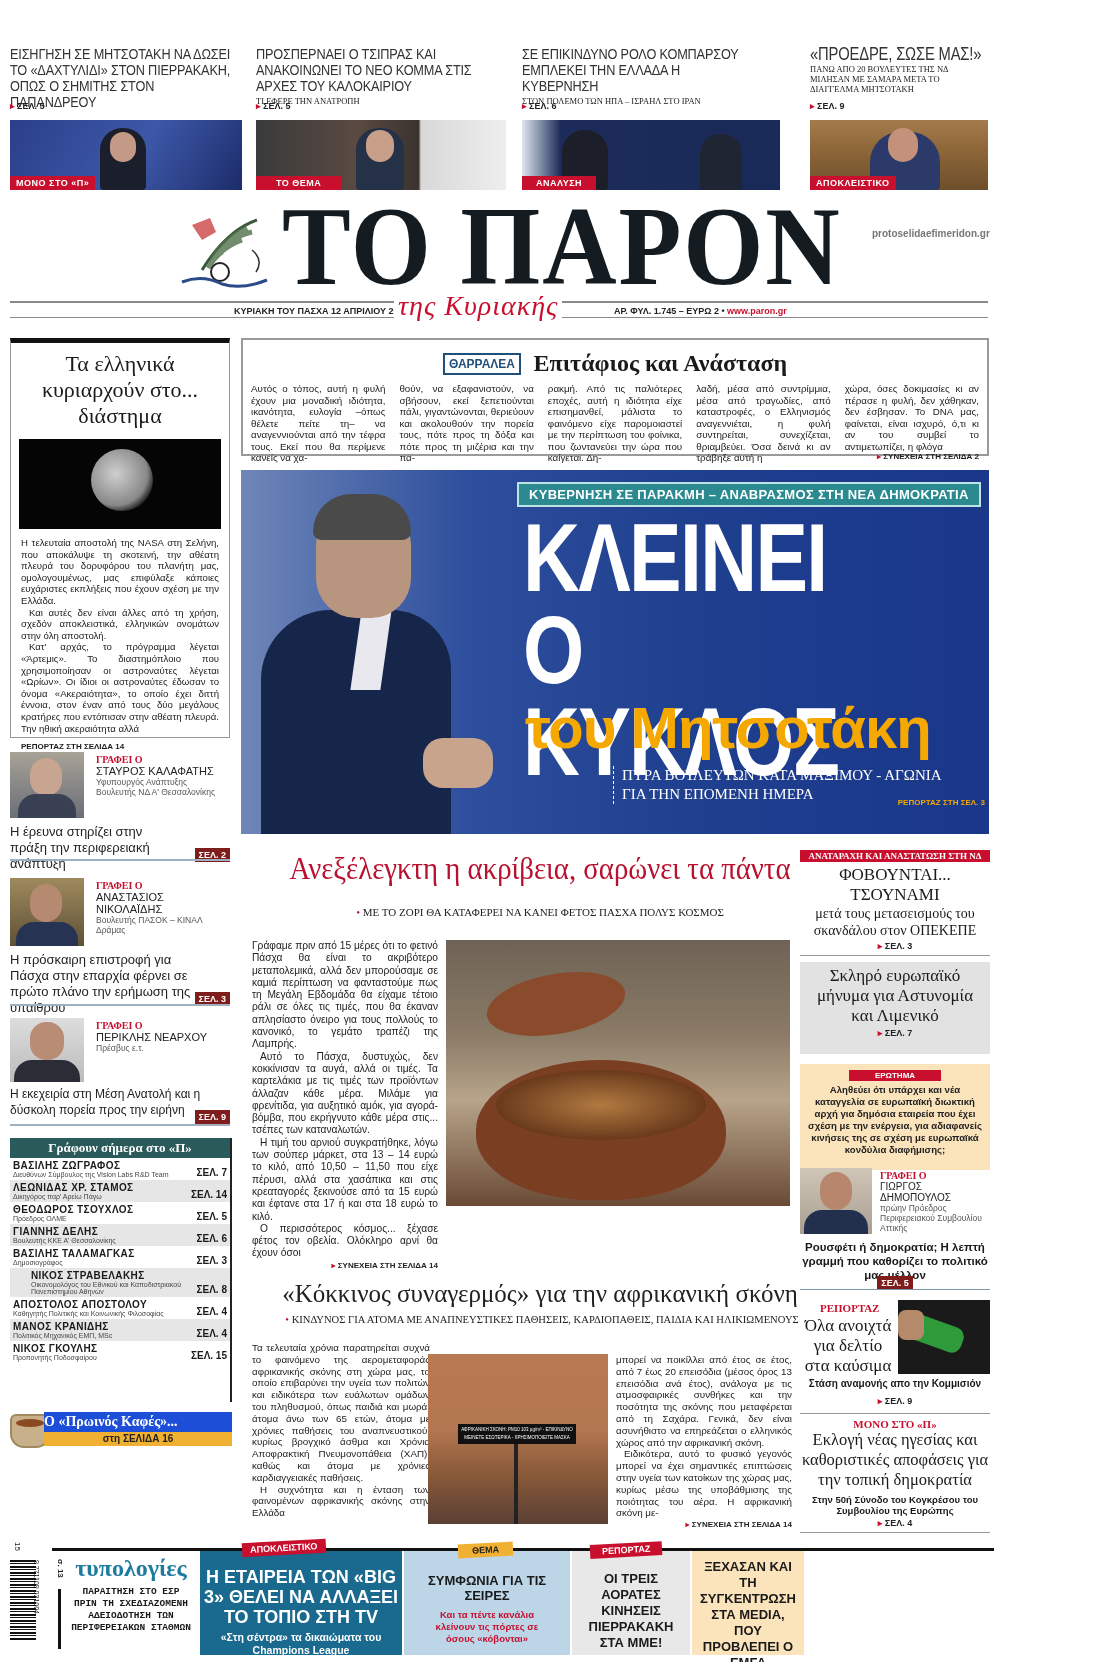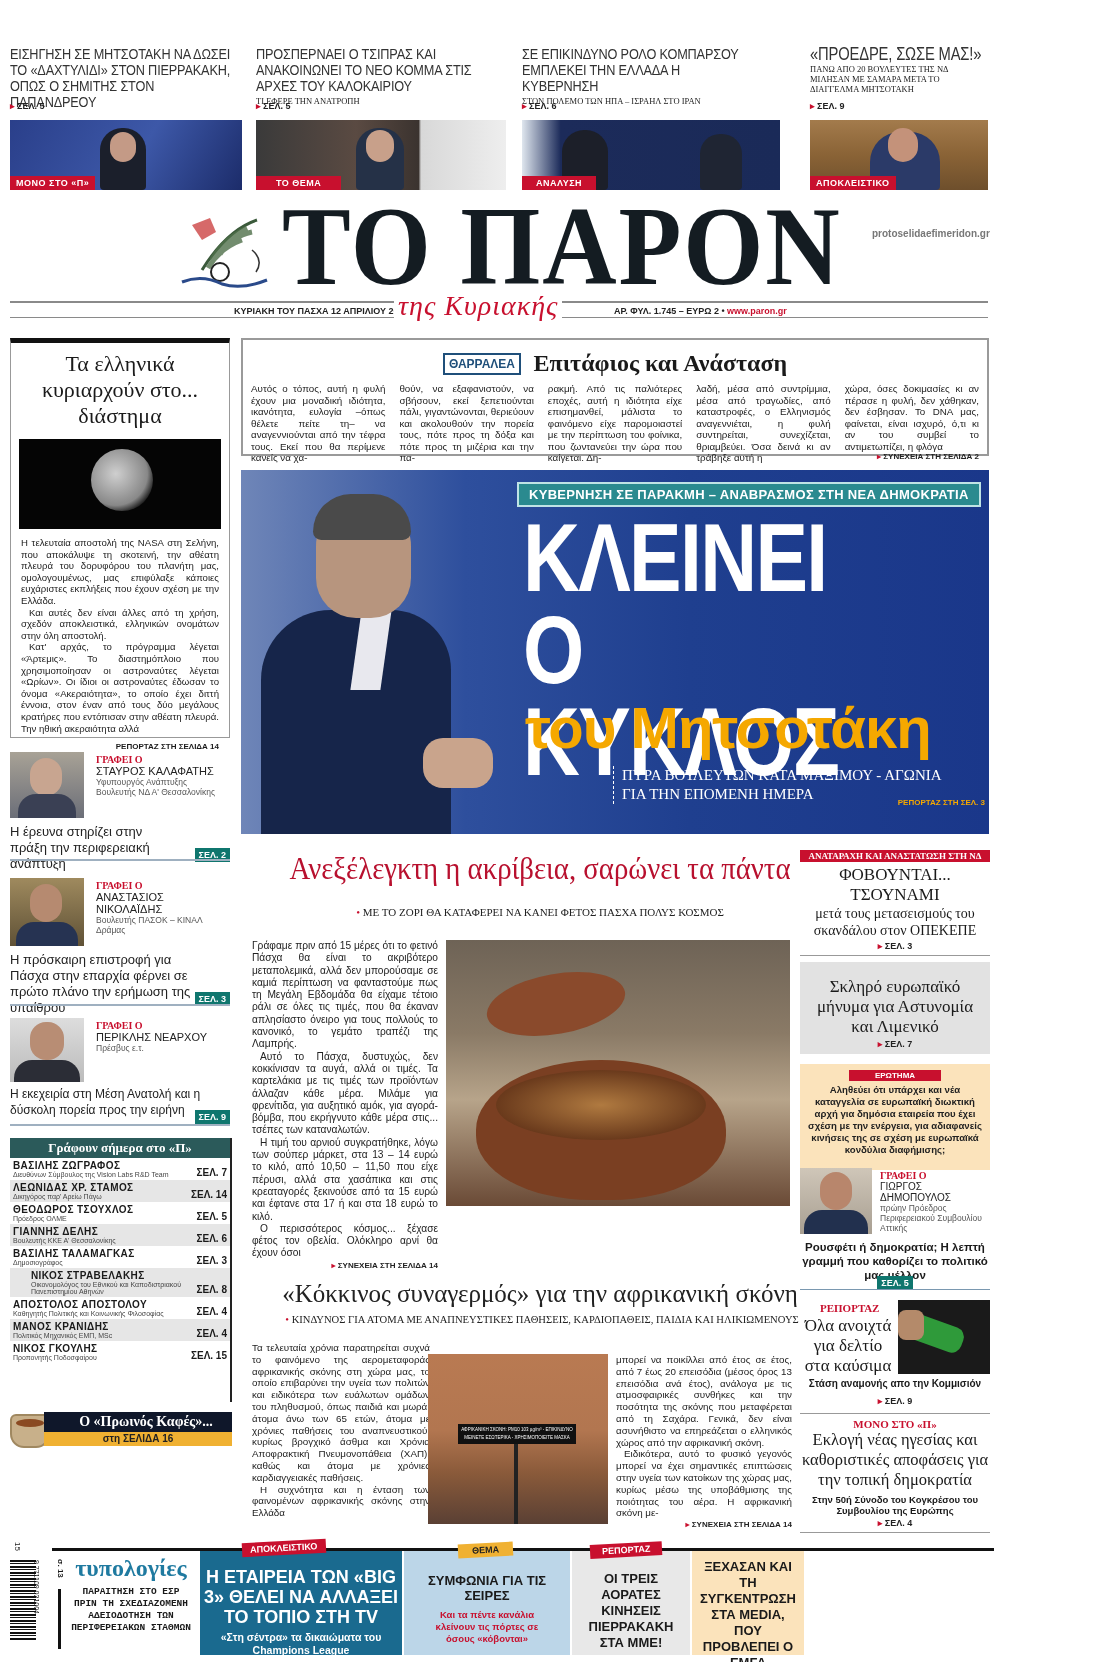--- a/index.html
+++ b/index.html
@@ -3,21 +3,21 @@
 <meta charset="utf-8">
 <style>
   * { box-sizing: border-box; margin: 0; padding: 0; }
   html, body { width: 1100px; height: 1662px; background: #fff; overflow: hidden; }
   body { position: relative; font-family: "Liberation Sans", sans-serif; color: #1a1a1a; }
   .abs { position: absolute; }
   .serif { font-family: "Liberation Serif", serif; }
   .sel { font-size: 9px; font-weight: bold; color: #222; }
   .sel::before { content: "▸ "; color: #c8102e; }
   .tag-red { background: #c8102e; color: #fff; font-weight: bold; font-size: 9px; padding: 2px 6px; letter-spacing: .5px; }
-  .redbox { background: #0f766e; color: #fff; font-weight: bold; font-size: 9px; padding: 2px 4px; }
+  .redbox { background: #7f1d1d; color: #fff; font-weight: bold; font-size: 9px; padding: 2px 4px; }
   .col-text { font-size: 10.6px; line-height: 13px; text-align: justify; color: #222; }
   .photo { background: #444; overflow: hidden; }
   .hr { border-top: 1px solid #9aa3ad; }
 
   
   .teaser h2 { font-size: 15.5px; line-height: 16px; font-weight: normal; color: #333; letter-spacing: -.2px; text-transform: uppercase; transform: scaleX(.82); transform-origin: left; white-space: nowrap; }
   .teaser .sub { font-family: "Liberation Serif", serif; font-size: 8.5px; color: #222; margin-top: 2px; text-transform: uppercase; line-height: 10px; }
   .teaser .pimg { position: absolute; left: 0; right: 0; bottom: 0; height: 70px; }
   .teaser .pimg .tag-red { position: absolute; left: 0; bottom: 0; }
 
@@ -108,21 +108,21 @@
 <div class="abs" style="left:10px;top:338px;width:220px;height:400px;border:1px solid #999;border-top:5px solid #111;padding:8px 10px;">
   <div class="serif" style="font-size:22px;line-height:26px;text-align:center;padding:0 14px;">Τα ελληνικά κυριαρχούν στο... διάστημα</div>
   <div class="photo" style="height:90px;margin:10px -2px 8px;background:#050505;position:relative;">
     <div style="position:absolute;left:72px;top:10px;width:62px;height:62px;border-radius:50%;background:radial-gradient(circle at 40% 40%,#cfcfcf,#888 60%,#222 75%);"></div>
   </div>
   <div class="col-text" style="font-size:9.6px;line-height:11.6px;">
     <p>Η τελευταία αποστολή της NASA στη Σελήνη, που αποκάλυψε τη σκοτεινή, την αθέατη πλευρά του δορυφόρου του πλανήτη μας, ομολογουμένως, μας επιφύλαξε κάποιες ευχάριστες εκπλήξεις που έχουν σχέση με την Ελλάδα.</p>
     <p style="text-indent:8px;">Και αυτές δεν είναι άλλες από τη χρήση, σχεδόν αποκλειστικά, ελληνικών ονομάτων στην όλη αποστολή.</p>
     <p style="text-indent:8px;">Κατ' αρχάς, το πρόγραμμα λέγεται «Άρτεμις». Το διαστημόπλοιο που χρησιμοποίησαν οι αστροναύτες λέγεται «Ωρίων». Οι ίδιοι οι αστροναύτες έδωσαν το όνομα «Ακεραιότητα», το οποίο έχει διττή έννοια, στον έναν από τους δύο μεγάλους κρατήρες που εντόπισαν στην αθέατη πλευρά. Την ηθική ακεραιότητα αλλά</p>
   </div>
-  <div style="text-align:right;font-size:8px;font-weight:bold;margin-top:8px;">ΡΕΠΟΡΤΑΖ ΣΤΗ ΣΕΛΙΔΑ 14</div>
+  <div style="font-size:8px;font-weight:bold;margin-top:8px;">ΡΕΠΟΡΤΑΖ ΣΤΗ ΣΕΛΙΔΑ 14</div>
 </div>
 
 <div class="abs" style="left:241px;top:338px;width:748px;height:118px;border:2px solid #9a9a9a;padding:10px 8px 4px;">
   <div style="text-align:center;">
     <span style="display:inline-block;border:2px solid #1f4f7a;color:#1f4f7a;font-weight:bold;font-size:12px;padding:2px 4px;vertical-align:middle;">ΘΑΡΡΑΛΕΑ</span>
     <span class="serif" style="font-size:24px;font-weight:bold;margin-left:8px;vertical-align:middle;">Επιτάφιος και Ανάσταση</span>
   </div>
   <div style="display:flex;gap:14px;margin-top:6px;">
     <p class="col-text" style="flex:1;font-size:9.8px;line-height:11.5px;">Αυτός ο τόπος, αυτή η φυλή έχουν μια μοναδική ιδιότητα, ικανότητα, ευλογία –όπως θέλετε πείτε τη– να αναγεννιούνται από την τέφρα τους. Εκεί που θα περίμενε κανείς να χα-</p>
     <p class="col-text" style="flex:1;font-size:9.8px;line-height:11.5px;">θούν, να εξαφανιστούν, να σβήσουν, εκεί ξεπετιούνται πάλι, γιγαντώνονται, θεριεύουν και ακολουθούν την πορεία τους, πότε προς τη δόξα και πότε προς τη μιζέρια και την πα-</p>
@@ -267,21 +267,21 @@
         </div>
         <div class="pg">ΣΕΛ. 15</div>
       </div>
   </div>
 </div>
 
 <div class="abs" style="left:10px;top:1410px;width:222px;height:40px;">
   <div style="position:absolute;left:0;top:4px;width:40px;height:34px;border-radius:6px 6px 14px 14px;background:#c8b08a;border:2px solid #a08860;">
     <div style="position:absolute;left:4px;top:3px;width:28px;height:8px;border-radius:50%;background:#8a4a22;"></div>
   </div>
-  <div class="serif" style="position:absolute;left:34px;right:0;top:2px;height:20px;background:#0f172a;color:#fff;text-align:center;font-size:14px;font-weight:bold;line-height:20px;padding-left:16px;">Ο «Πρωινός Καφές»...</div>
+  <div class="serif" style="position:absolute;left:34px;right:0;top:2px;height:20px;background:#1d4ed8;color:#fff;font-size:14px;font-weight:bold;line-height:20px;">Ο «Πρωινός Καφές»...</div>
   <div style="position:absolute;left:34px;right:0;top:22px;height:14px;background:#f0b132;color:#222;text-align:center;font-size:10px;font-weight:bold;line-height:14px;">στη ΣΕΛΙΔΑ 16</div>
 </div>
 
 <div class="abs serif" style="left:252px;top:850px;width:576px;text-align:center;font-size:32px;color:#b8102e;transform:scaleX(.9);transform-origin:center;white-space:nowrap;">Ανεξέλεγκτη η ακρίβεια, σαρώνει τα πάντα</div>
 <div class="abs serif" style="left:252px;top:906px;width:576px;text-align:center;font-size:11px;color:#222;">
   <span style="color:#c8102e;">• </span><span>ΜΕ ΤΟ ΖΟΡΙ ΘΑ ΚΑΤΑΦΕΡΕΙ ΝΑ ΚΑΝΕΙ ΦΕΤΟΣ ΠΑΣΧΑ ΠΟΛΥΣ ΚΟΣΜΟΣ</span>
 </div>
 <div class="abs col-text" style="left:252px;top:940px;width:186px;font-size:10.2px;line-height:12.3px;">
   <p>Γράφαμε πριν από 15 μέρες ότι το φετινό Πάσχα θα είναι το ακριβότερο μεταπολεμικά, αλλά δεν μπορούσαμε σε καμιά περίπτωση να φανταστούμε πως τη Μεγάλη Εβδομάδα θα είχαμε τέτοιο ράλι σε όλες τις τιμές, που θα έκαναν απλησίαστο όνειρο για τους πολλούς το κανονικό, το γεμάτο τραπέζι της Λαμπρής.</p>
   <p style="text-indent:8px;">Αυτό το Πάσχα, δυστυχώς, δεν κοκκίνισαν τα αυγά, αλλά οι τιμές. Τα καρτελάκια με τις τιμές των προϊόντων άλλαζαν κάθε μέρα. Μιλάμε για φρενίτιδα, για αυξητικό αμόκ, για αγορά-βόμβα, που εκρήγνυτο κάθε μέρα στις... τσέπες των καταναλωτών.</p>
@@ -317,21 +317,21 @@
 </div>
 
 <div class="abs" style="left:800px;top:850px;width:190px;height:104px;text-align:center;">
   <div class="serif" style="background:#c8102e;color:#fff;font-size:9px;font-weight:bold;padding:1px 0;">ΑΝΑΤΑΡΑΧΗ ΚΑΙ ΑΝΑΣΤΑΤΩΣΗ ΣΤΗ ΝΔ</div>
   <div class="serif" style="font-size:17px;margin-top:3px;">ΦΟΒΟΥΝΤΑΙ... ΤΣΟΥΝΑΜΙ</div>
   <div class="serif" style="font-size:14px;line-height:17px;">μετά τους μετασεισμούς του σκανδάλου στον ΟΠΕΚΕΠΕ</div>
   <div class="sel" style="margin-top:2px;">ΣΕΛ. 3</div>
   <div style="border-top:1px solid #999;margin-top:4px;"></div>
 </div>
 
-<div class="abs" style="left:800px;top:962px;width:190px;height:92px;background:#e2e2e2;text-align:center;padding-top:15px;">
+<div class="abs" style="left:800px;top:962px;width:190px;height:92px;background:#e2e2e2;text-align:center;padding-top:4px;">
   <div class="serif" style="font-size:17px;line-height:20px;padding:0 14px;">Σκληρό ευρωπαϊκό μήνυμα για Αστυνομία και Λιμενικό</div>
   <div class="sel" style="margin-top:2px;">ΣΕΛ. 7</div>
 </div>
 
 <div class="abs" style="left:800px;top:1064px;width:190px;height:106px;background:#fbe3bb;text-align:center;">
   <div style="display:inline-block;background:#c8102e;color:#fff;font-size:8px;font-weight:bold;padding:1px 26px;">ΕΡΩΤΗΜΑ</div>
   <div style="font-size:9.6px;line-height:12px;font-weight:bold;color:#222;padding:2px 4px;">Αληθεύει ότι υπάρχει και νέα καταγγελία σε ευρωπαϊκή διωκτική αρχή για δημόσια εταιρεία που έχει σχέση με την ενέργεια, για αδιαφανείς κινήσεις της σε σχέση με ευρωπαϊκά κονδύλια διαφήμισης;</div>
 </div>
 
 <div class="abs" style="left:800px;top:1166px;width:190px;height:124px;">

